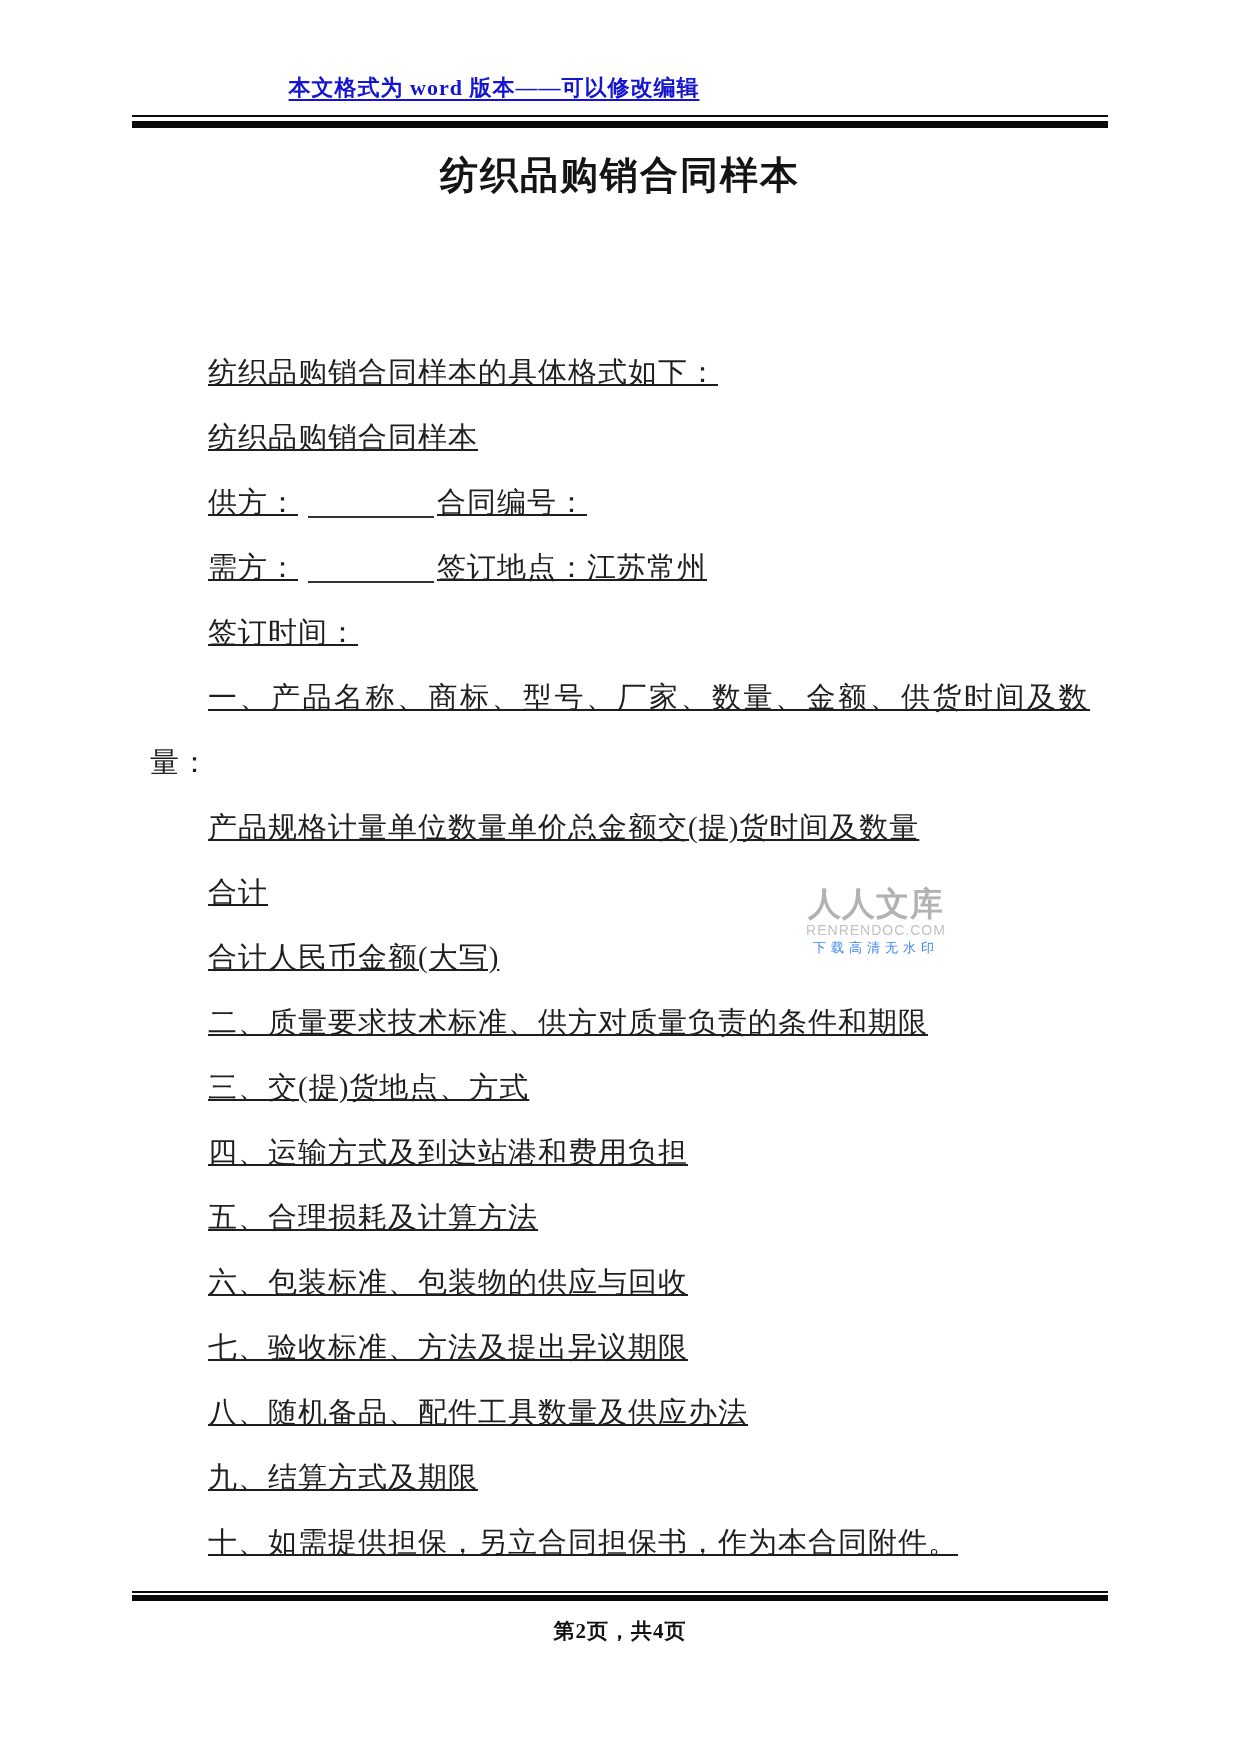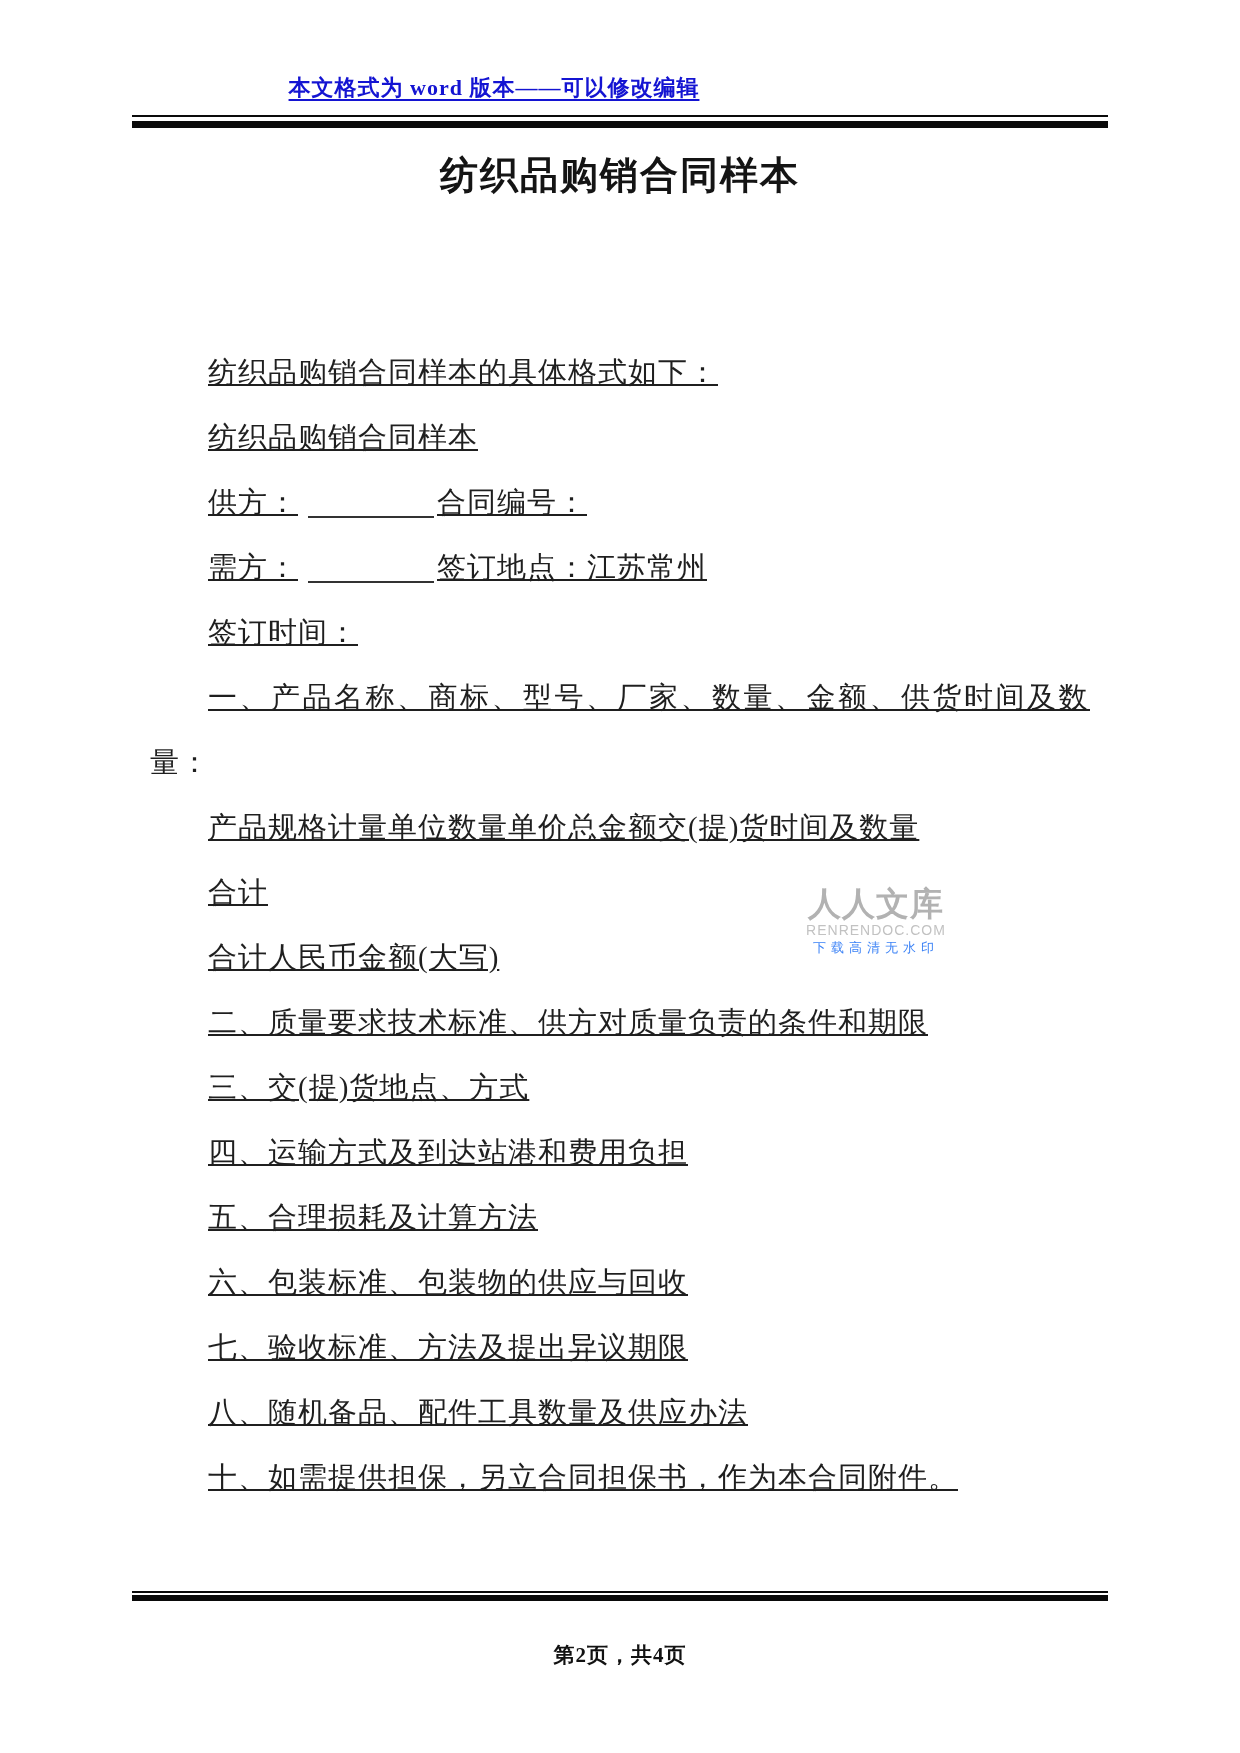--- a/index.html
+++ b/index.html
@@ -83,21 +83,20 @@
     border-top:2px solid #0a0a0a;
     border-bottom:6px solid #0a0a0a;
     background:#ffffff;
   }
   .footer-text{
     position:absolute;top:1616px;left:0;width:1240px;
     text-align:center;
     font-size:21px;font-weight:bold;color:#111111;
     line-height:30px;
     letter-spacing:1px;
-    margin-top:24px;
   }
 </style>
 </head>
 <body>
 
 <div id="page">
 
   <div class="header-notice">本文格式为 word 版本——可以修改编辑</div>
 
   <div class="header-rule"></div>
@@ -115,20 +114,21 @@
       <div class="line indent">产品规格计量单位数量单价总金额交(提)货时间及数量</div>
       <div class="line indent">合计</div>
       <div class="line indent">合计人民币金额(大写)</div>
       <div class="line indent">二、质量要求技术标准、供方对质量负责的条件和期限</div>
       <div class="line indent">三、交(提)货地点、方式</div>
       <div class="line indent">四、运输方式及到达站港和费用负担</div>
       <div class="line indent">五、合理损耗及计算方法</div>
       <div class="line indent">六、包装标准、包装物的供应与回收</div>
       <div class="line indent">七、验收标准、方法及提出异议期限</div>
       <div class="line indent">八、随机备品、配件工具数量及供应办法</div>
+      <div class="line indent">九、结算方式及期限</div>
       <div class="line indent">十、如需提供担保，另立合同担保书，作为本合同附件。</div>
     </div>
 
   <div class="watermark">
     <div class="wm-brand">人人文库</div>
     <div class="wm-domain">RENRENDOC.COM</div>
     <div class="wm-tagline">下载高清无水印</div>
   </div>
 
   <div class="footer-rule"></div>

